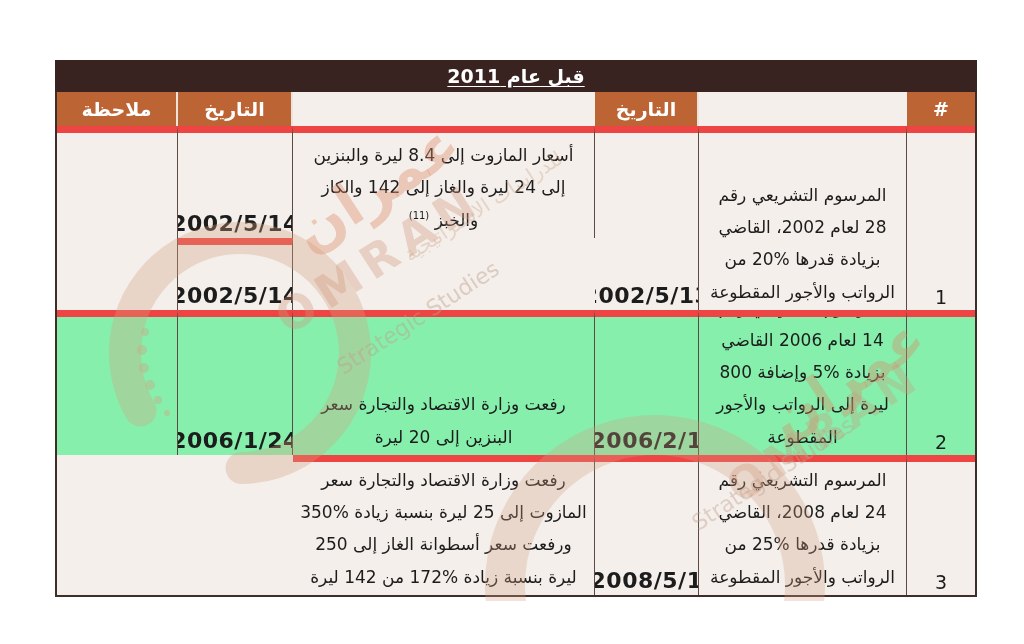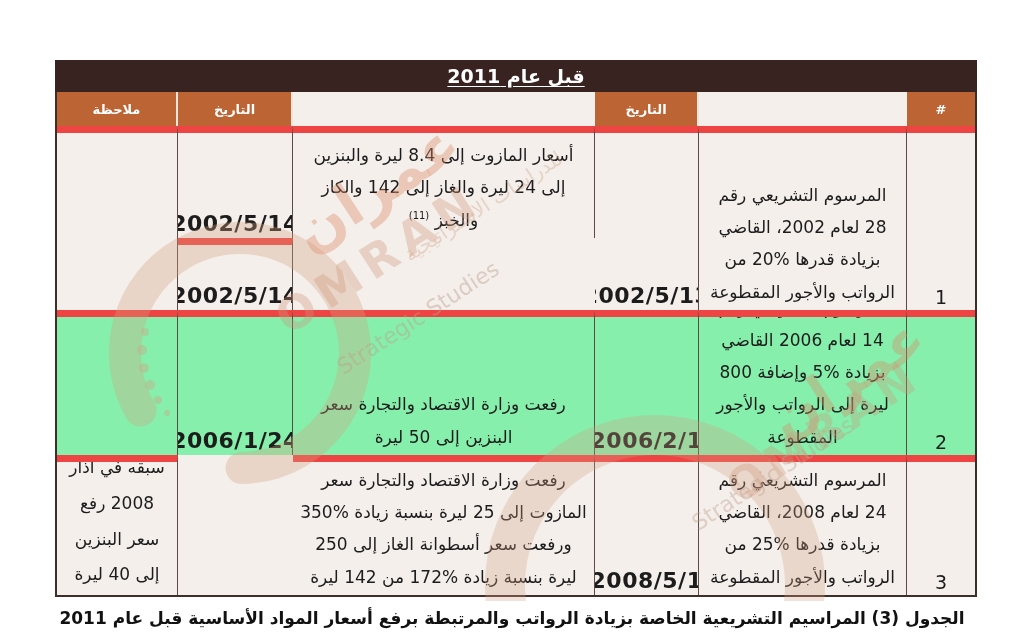--- a/index.html
+++ b/index.html
@@ -23,21 +23,21 @@
     grid-template-rows: 34px 112px 72px 145px 140px;
     border: 2px solid #3f2d28; border-top: none;
     background: #f4efeb;
   }
   .c {
     display: flex; align-items: center; justify-content: center;
     text-align: center; color: #1c1c1c; overflow: hidden;
     padding: 2px 7px;
   }
   .hd {
-    background: #bd6434; color: #ffffff; font-weight: 700; font-size: 13px;
+    background: #bd6434; color: #ffffff; font-weight: 700; font-size: 19px;
     padding: 2px 4px;
   }
   .hd.sep { border-right: 2px solid #ece4da; }  
   .bt { border-top: 7px solid #ef4444; align-items: flex-end; }
   .bs { border-right: 1px solid #5d4a44; }      
   .tan { background: #86efac; }
   .txt { font-size: 17px; line-height: 1.9; }
   .date { font-size: 22px; letter-spacing: 0.5px; direction: ltr; font-weight: bold; }
   .num { font-size: 19px; }
   .note { font-size: 17px; line-height: 2.1; }
@@ -77,29 +77,28 @@
       <div class="c txt bt bs" style="grid-row:2;grid-column:4">
         <span><span>رفعت وزارة التموين والتجارة الداخلية أسعار المازوت إلى 8.4 ليرة والبنزين إلى 24 ليرة والغاز إلى 142 والكاز والخبز</span>&nbsp;<sup class="fn">(11)</sup></span>
       </div>
       <div class="c date bt bs" style="grid-row:2;grid-column:5">2002/5/14</div>
       <div class="c date bt bs" style="grid-row:3;grid-column:5">2002/5/14</div>
       <div class="c note bt bs" style="grid-row:2/4;grid-column:6"></div>
 
       <div class="c num bt tan" style="grid-row:4;grid-column:1">2</div>
       <div class="c txt bt bs tan" style="grid-row:4;grid-column:2">المرسوم التشريعي رقم 14 لعام 2006 القاضي بزيادة %5 وإضافة 800 ليرة إلى الرواتب والأجور المقطوعة</div>
       <div class="c date bt bs tan" style="grid-row:4;grid-column:3">2006/2/1</div>
-      <div class="c txt bt bs tan" style="grid-row:4;grid-column:4">رفعت وزارة الاقتصاد والتجارة سعر البنزين إلى 50 ليرة</div>
+      <div class="c txt bt bs tan" style="grid-row:4;grid-column:4">رفعت وزارة الاقتصاد والتجارة سعر البنزين إلى 20 ليرة</div>
       <div class="c date bt bs tan" style="grid-row:4;grid-column:5">2006/1/24</div>
       <div class="c note bt bs tan" style="grid-row:4;grid-column:6"></div>
 
       <div class="c num bt" style="grid-row:5;grid-column:1">3</div>
       <div class="c txt bt bs" style="grid-row:5;grid-column:2">المرسوم التشريعي رقم 24 لعام 2008، القاضي بزيادة قدرها %25 من الرواتب والأجور المقطوعة</div>
       <div class="c date bt bs" style="grid-row:5;grid-column:3">2008/5/1</div>
       <div class="c txt bt bs" style="grid-row:5;grid-column:4">رفعت وزارة الاقتصاد والتجارة سعر المازوت إلى 25 ليرة بنسبة زيادة %350 ورفعت سعر أسطوانة الغاز إلى 250 ليرة بنسبة زيادة %172 من 142 ليرة</div>
-      <div class="c note bt bs" style="grid-row:5;grid-column:6">سبقه في آذار 2008 رفع سعر البنزين إلى 40 ليرة</div>
 
     </div>
   </div>
 
   <div class="watermark">
     <svg width="918" height="469" viewBox="0 0 918 469" xmlns="http://www.w3.org/2000/svg">
 
       <circle cx="183" cy="221" r="115" fill="none" stroke="rgba(213,160,128,0.33)" stroke-width="32" stroke-dasharray="600 123" transform="rotate(150 183 221)" stroke-linecap="round"></circle>
       <g fill="rgba(213,160,128,0.38)">
         <circle cx="88" cy="200" r="4"></circle>
@@ -116,15 +115,14 @@
       <text x="430" y="80" font-size="20" fill="rgba(210,170,145,0.40)" text-anchor="middle" transform="rotate(-33 430 80)">للدراسات الاستراتيجية</text>
       <text x="330" y="140" font-size="46" font-weight="700" letter-spacing="8" fill="rgba(205,150,120,0.35)" text-anchor="middle" transform="rotate(-33 330 140)">OMRAN</text>
       <text x="365" y="192" font-size="22" fill="rgba(190,160,140,0.45)" text-anchor="middle" transform="rotate(-33 365 192)">Strategic Studies</text>
 
       <text x="800" y="262" font-size="54" font-weight="700" fill="rgba(219,140,104,0.38)" text-anchor="middle" transform="rotate(-33 800 262)">عمران</text>
       <text x="775" y="312" font-size="44" font-weight="700" letter-spacing="7" fill="rgba(205,150,120,0.32)" text-anchor="middle" transform="rotate(-33 775 312)">OMRAN</text>
       <text x="720" y="348" font-size="22" fill="rgba(190,160,140,0.42)" text-anchor="middle" transform="rotate(-33 720 348)">Strategic Studies</text>
     </svg>
   </div>
 
-  <div class="caption">الجدول (3) المراسيم التشريعية الخاصة بزيادة الرواتب والمرتبطة برفع أسعار المواد الأساسية قبل عام 2011</div>
 
 </div>
 
 </body></html>

